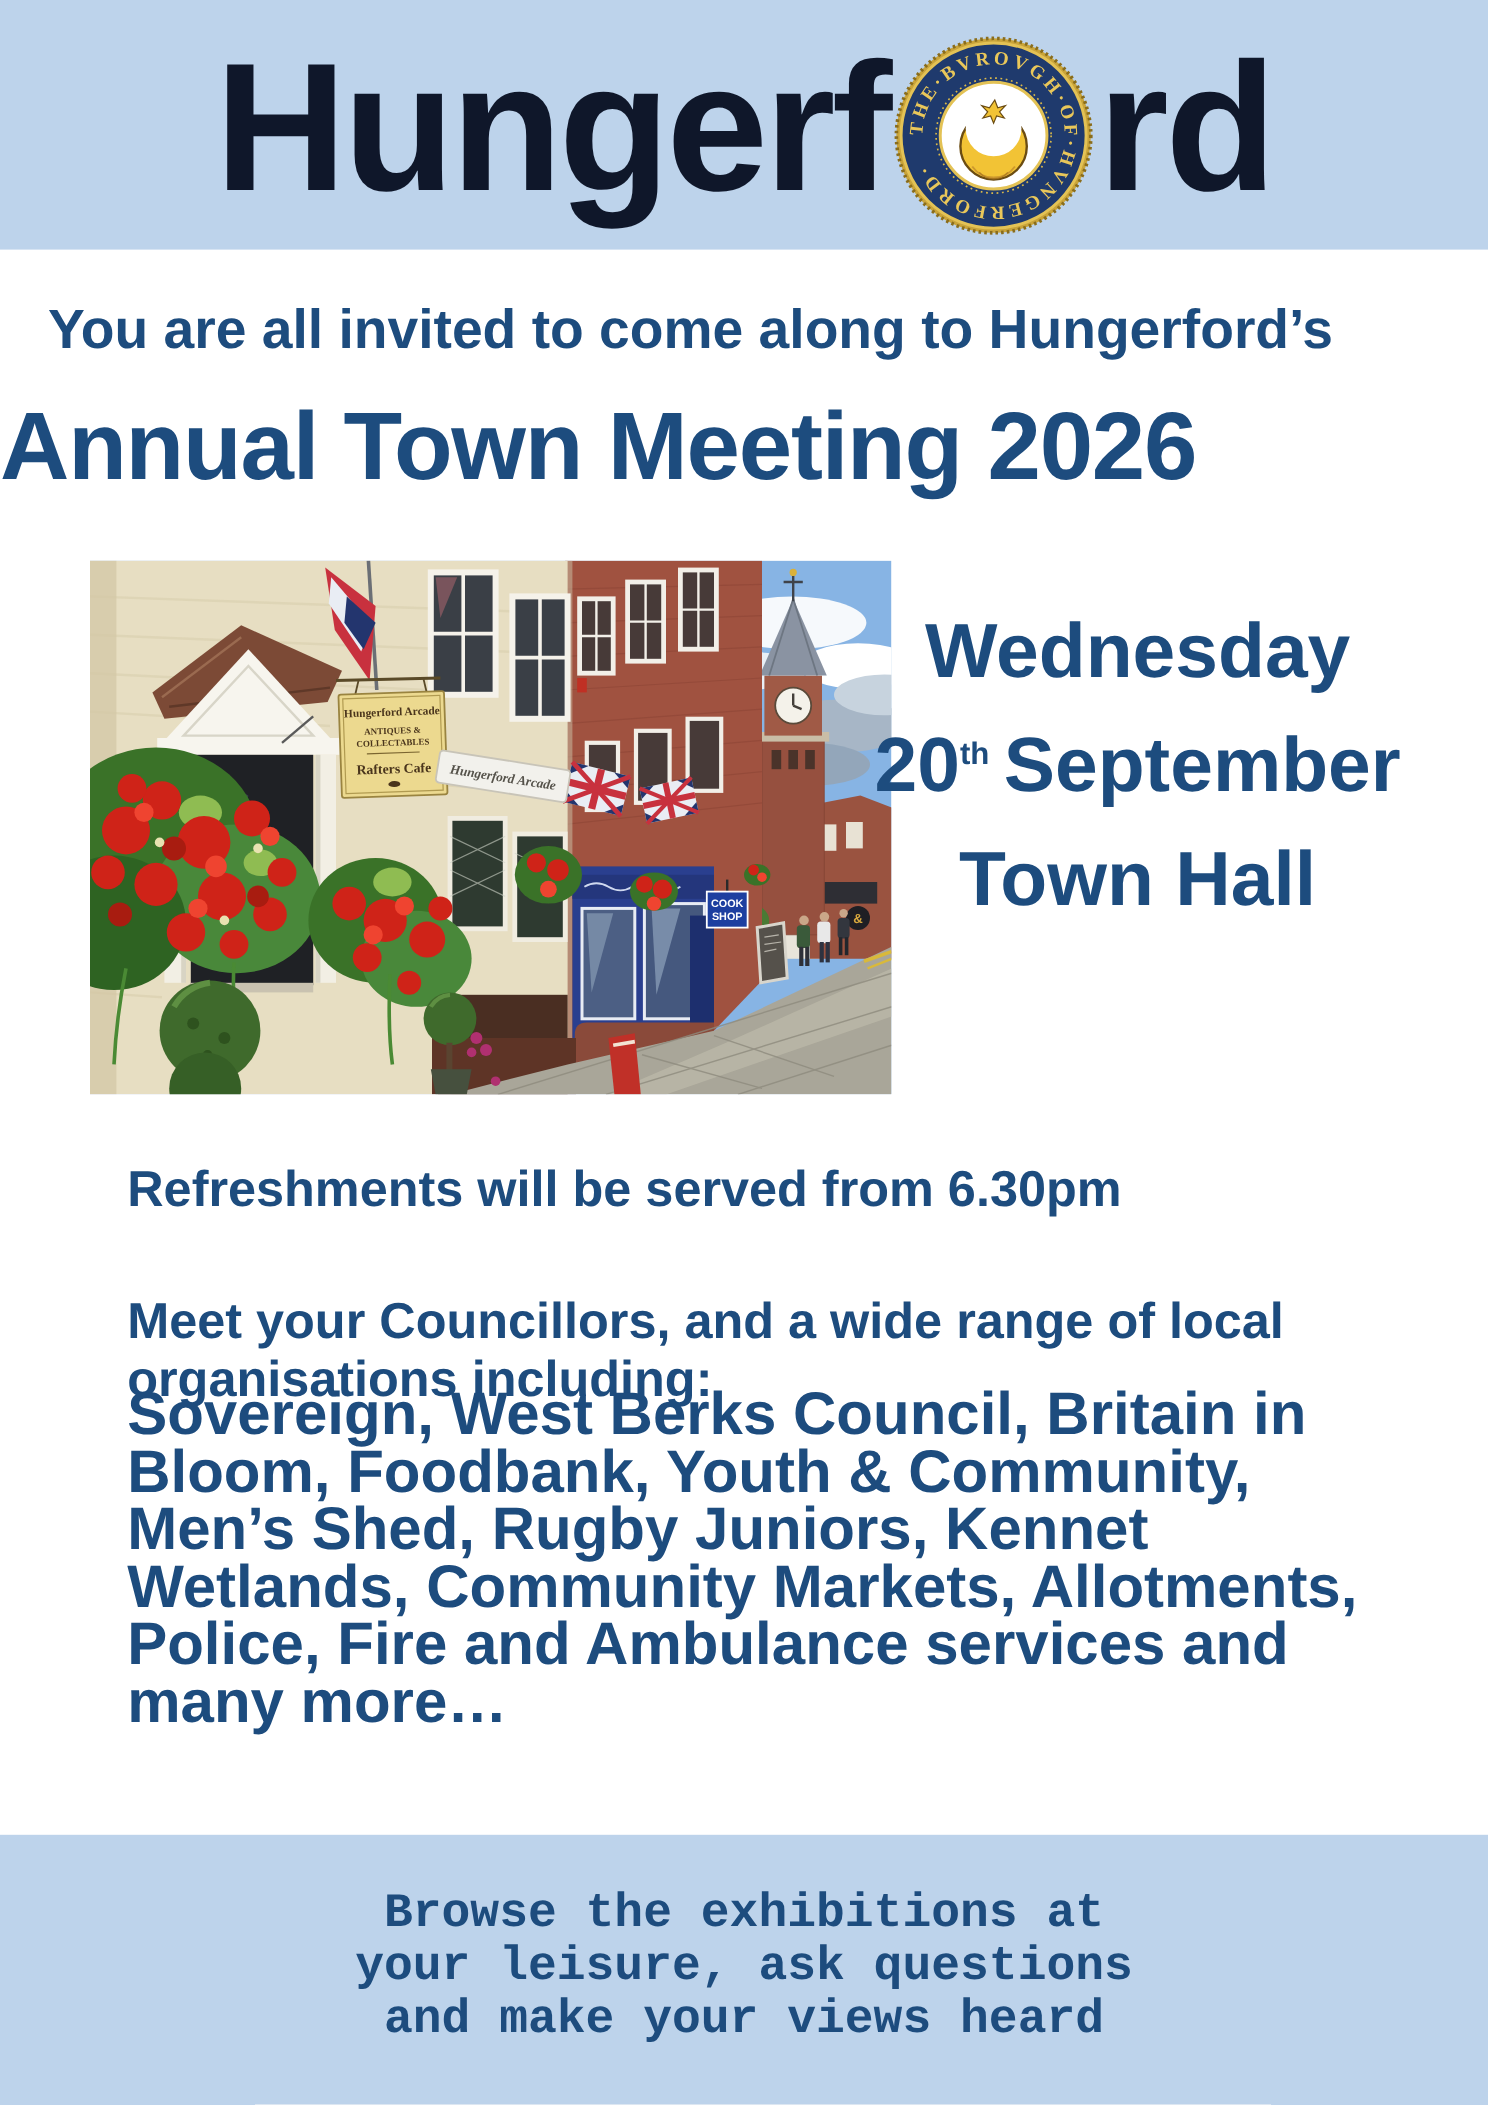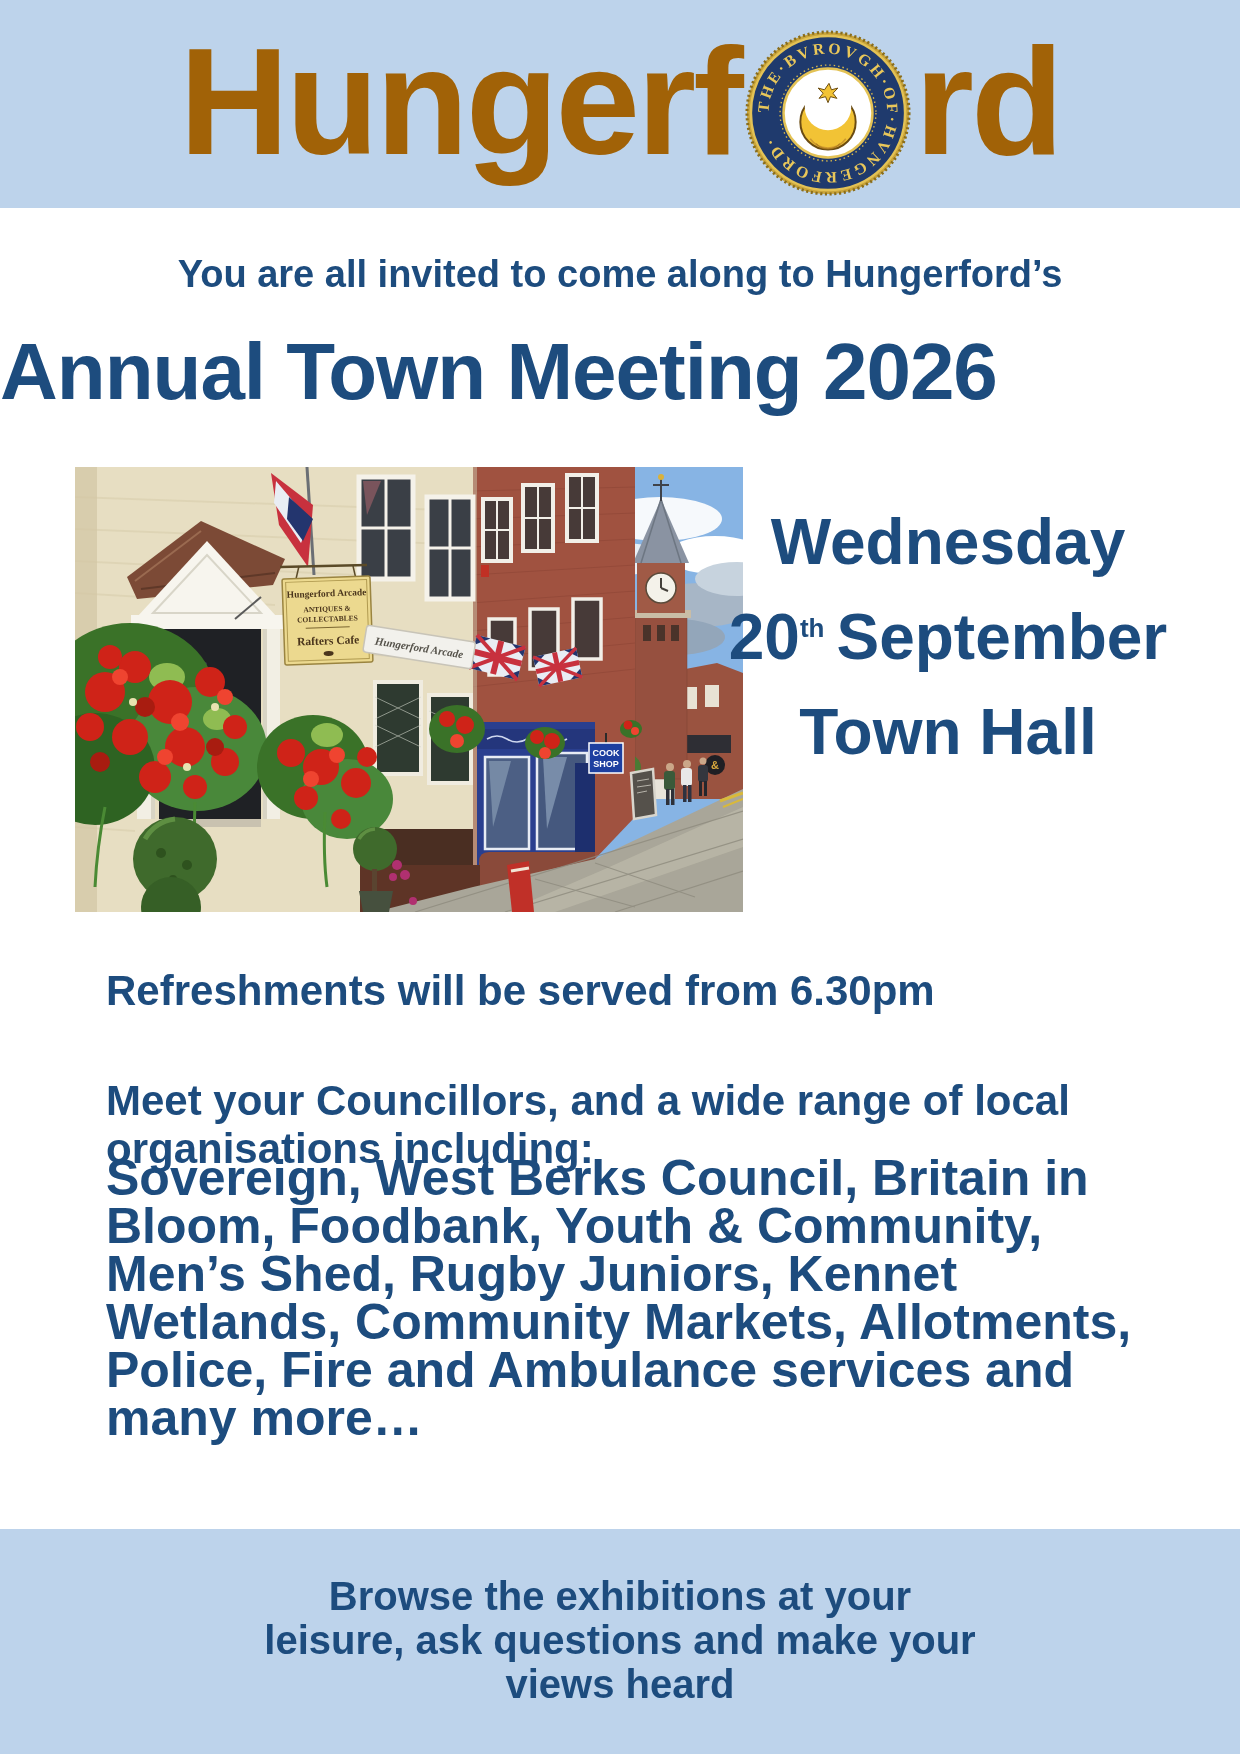--- a/index.html
+++ b/index.html
@@ -2,35 +2,35 @@
 <html><head>
 <meta charset="utf-8">
 <style>
   html,body{margin:0;padding:0;background:#e9e9e9;}
   .page{position:relative;width:1240px;height:1754px;background:#ffffff;margin:0 auto;
         overflow:hidden;font-family:"Liberation Sans",sans-serif;font-weight:bold;color:#1d4c7e;}
   .band{position:absolute;left:0;width:1240px;background:#bdd3eb;}
   .band-top{top:0;height:208px;}
   .band-bottom{top:1529px;height:225px;}
   .brand{position:absolute;top:14px;left:0;right:0;height:184px;display:flex;
-         align-items:flex-start;justify-content:center;font-size:152px;letter-spacing:-3px;color:#a16207;}
+         align-items:center;justify-content:center;font-size:152px;letter-spacing:-3px;color:#0f172a;}
   .brand .seal{width:170px;height:170px;margin:14px 2px 0 2px;flex:0 0 auto;}
-  .invite{position:absolute;top:248px;left:0;right:0;text-align:center;font-size:38px;line-height:52px;white-space:nowrap;}
+  .invite{position:absolute;top:248px;left:0;right:0;font-size:46px;line-height:52px;white-space:nowrap;padding-left:40px;}
   .main-title{position:absolute;top:327px;left:0;right:0;text-align:left;font-size:80px;line-height:90px;
               letter-spacing:-1px;white-space:nowrap;}
   .photo-wrap{position:absolute;left:75px;top:467px;width:668px;height:445px;overflow:hidden;}
   .photo-wrap svg{display:block;}
   .event-col{position:absolute;left:688px;top:506px;width:520px;text-align:center;}
   .event-line{font-size:64px;line-height:72px;margin-bottom:23px;white-space:nowrap;}
   .event-line .sup{font-size:26px;vertical-align:super;line-height:0;}
   .event-line .month{margin-left:12px;}
   .refreshments{position:absolute;left:106px;top:966px;font-size:42px;line-height:50px;white-space:nowrap;}
   .meet{position:absolute;left:106px;top:1077px;width:1040px;font-size:42px;line-height:48px;}
   .orgs{position:absolute;left:106px;top:1154px;width:1040px;font-size:50px;line-height:48px;}
-  .footer-msg{margin:45px auto 0 auto;max-width:720px;text-align:center;font-size:40px;line-height:44px;}
+  .footer-msg{margin:45px auto 0 auto;max-width:720px;text-align:center;font-size:40px;line-height:44px;font-family:Liberation Mono, monospace;}
   .seal-ring-text{font-family:"Liberation Serif",serif;font-weight:bold;fill:#e9c75a;
                   font-size:16px;letter-spacing:3px;}
   .sign-serif{font-family:"Liberation Serif",serif;fill:#4a351c;}
   .sign-script{font-family:"Liberation Serif",serif;font-style:italic;fill:#55524a;}
 </style>
 </head>
 <body>
 
 <div class="page">
 

